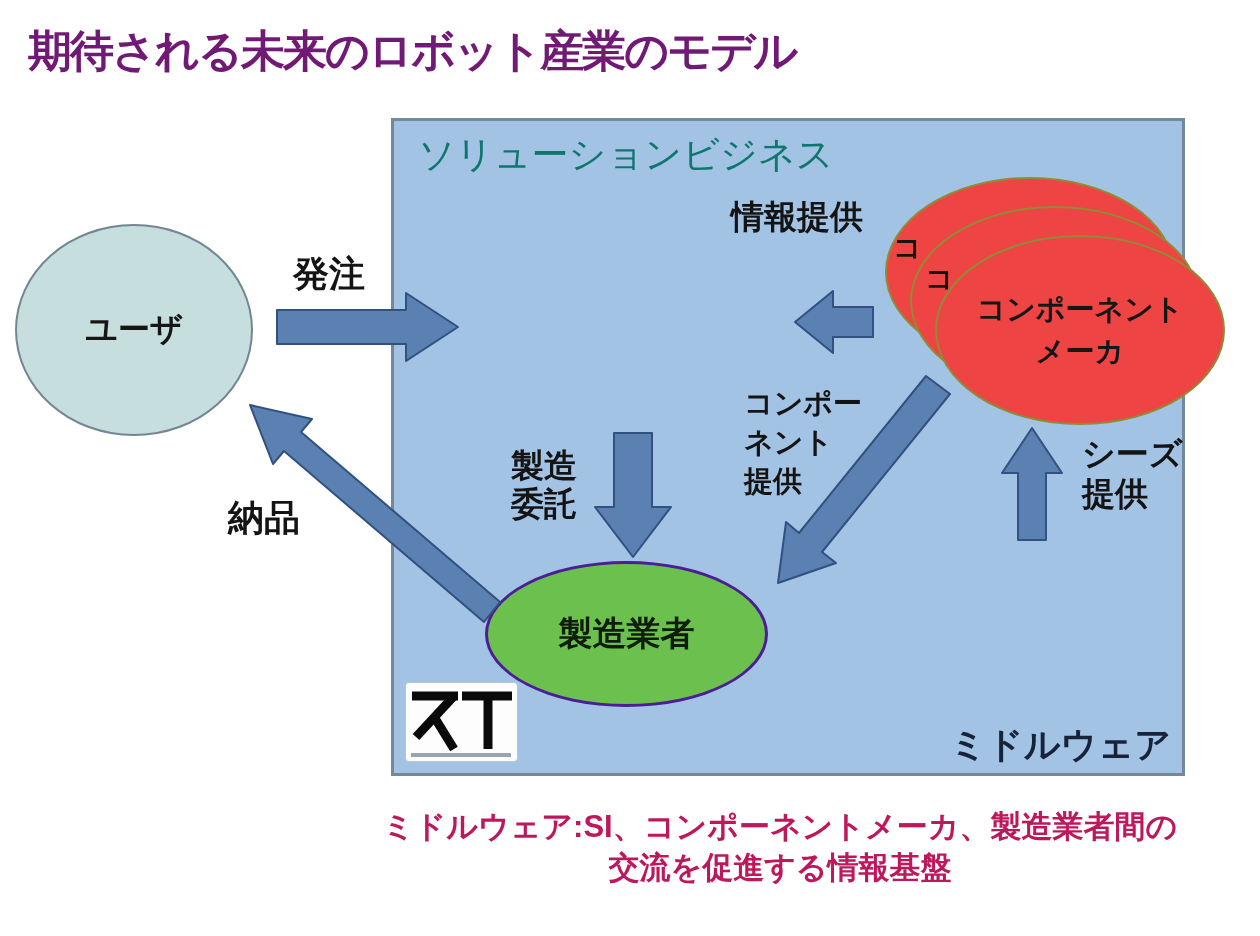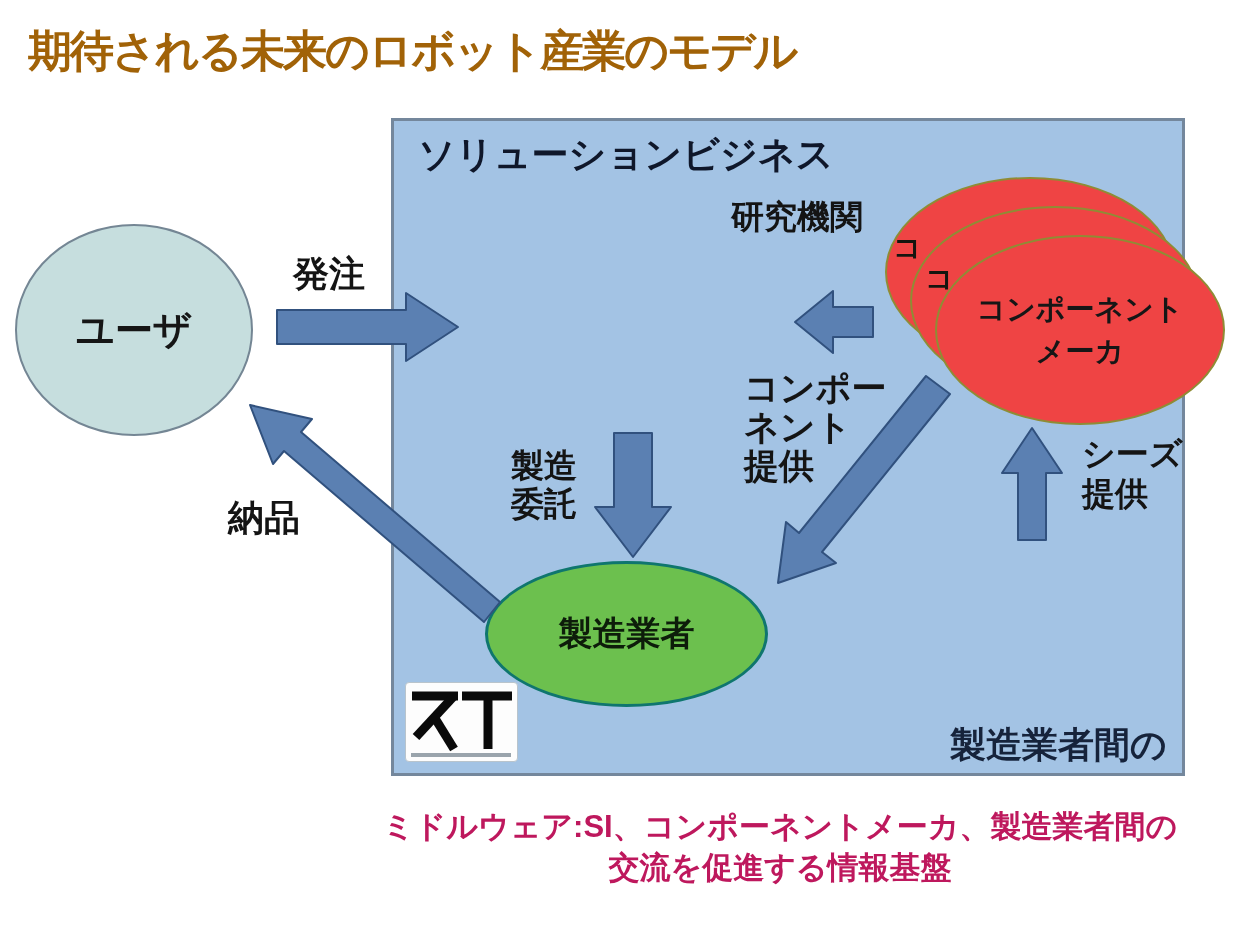--- a/index.html
+++ b/index.html
@@ -3,75 +3,75 @@
 <meta charset="utf-8">
 <style>
   html,body{margin:0;padding:0;background:#ffffff;}
   #canvas{
     position:relative;width:1260px;height:936px;background:#ffffff;overflow:hidden;
     font-family:"Liberation Sans",sans-serif;color:#161616;
   }
   .abs{position:absolute;}
   #page-title{
     left:28px;top:22px;font-size:44px;font-weight:bold;letter-spacing:-2px;
-    color:#a16207;white-space:nowrap;
+    color:#701a75;white-space:nowrap;
   }
   
   #solution-box{
     left:391px;top:118px;width:794px;height:658px;
     background:#a3c3e4;border:3px solid #74879c;box-sizing:border-box;
   }
   #solution-box-label{
-    left:418px;top:130px;font-size:37px;font-weight:bold;color:#0f172a;white-space:nowrap;
+    left:418px;top:130px;font-size:37px;font-weight:normal;color:#0f766e;white-space:nowrap;
   }
   #middleware-corner-label{
     left:950px;top:721px;font-size:36px;font-weight:bold;color:#16233b;white-space:nowrap;
   }
   
   .ellipse{
     border-radius:50%;box-sizing:border-box;display:flex;flex-direction:column;
     align-items:center;justify-content:center;text-align:center;font-weight:bold;
   }
   #user-ellipse{
     left:15px;top:224px;width:238px;height:212px;
-    background:#c6dede;border:2px solid #748694;font-size:38px;
+    background:#c6dede;border:2px solid #748694;font-size:32px;
   }
   #si-ellipse{
     left:464px;top:239px;width:322px;height:188px;
     background:#e6703a;border:3px solid #a14b1e;font-size:30px;line-height:37px;color:#1c1008;
   }
   .ym{
     width:290px;height:190px;background:#ef4444;border:2px solid #8f8c35;
     border-radius:50%;box-sizing:border-box;position:absolute;
   }
   #component-back1{left:885px;top:177px;}
   #component-back2{left:910px;top:206px;}
   #component-front{
     left:935px;top:235px;display:flex;flex-direction:column;align-items:center;
     justify-content:center;text-align:center;font-weight:bold;font-size:29px;line-height:42px;
   }
   .clipped-ko{font-size:28px;font-weight:bold;color:#15150f;line-height:28px;}
   #clipped-ko-1{left:893px;top:234px;}
   #clipped-ko-2{left:925px;top:265px;}
   #manufacturer-ellipse{
     left:485px;top:561px;width:283px;height:146px;
-    background:#6cc04e;border:3px solid #0f766e;font-size:34px;color:#0d1d0a;
+    background:#6cc04e;border:3px solid #4c1d95;font-size:34px;color:#0d1d0a;
   }
   #research-ellipse{
     left:928px;top:542px;width:220px;height:131px;
     background:#ffffff;border:2px solid #8a98a8;font-size:33px;
   }
   
   #arrow-layer{left:0;top:0;width:1260px;height:936px;pointer-events:none;}
   
   .arrow-label{font-weight:bold;color:#141414;white-space:nowrap;}
   #order-label{left:293px;top:250px;font-size:36px;}
   #delivery-label{left:228px;top:494px;font-size:36px;}
   #manufacture-label{left:511px;top:447px;font-size:33px;line-height:38px;}
-  #component-supply-label{left:744px;top:368px;font-size:35px;line-height:39px;}
+  #component-supply-label{left:744px;top:384px;font-size:29px;line-height:39px;}
   #information-label{left:731px;top:195px;font-size:33px;}
   #seeds-label{left:1082px;top:434px;font-size:33px;line-height:40px;}
   
   #rt-logo{
     left:405px;top:682px;width:113px;height:80px;background:#fdfdfd;
     border:1px solid #b9c4cc;border-radius:4px;box-sizing:border-box;
   }
   #rt-logo .sr{position:absolute;width:1px;height:1px;overflow:hidden;clip:rect(0 0 0 0);}
   
   #caption{
@@ -81,21 +81,21 @@
 </style>
 </head>
 <body>
 
 <div id="canvas">
 
   <div class="abs" id="page-title">期待される未来のロボット産業のモデル</div>
 
   <div class="abs" id="solution-box"></div>
   <div class="abs" id="solution-box-label">ソリューションビジネス</div>
-  <div class="abs" id="middleware-corner-label">製造業者間の</div>
+  <div class="abs" id="middleware-corner-label">ミドルウェア</div>
 
   <div class="ym" id="component-back1"></div>
   <div class="ym" id="component-back2"></div>
   <div class="ym" id="component-front">
     <div>コンポーネント</div>
     <div>メーカ</div>
   </div>
   <div class="abs clipped-ko" id="clipped-ko-1">コ</div>
   <div class="abs clipped-ko" id="clipped-ko-2">コ</div>
 
@@ -124,21 +124,21 @@
   <div class="abs arrow-label" id="delivery-label">納品</div>
   <div class="abs arrow-label" id="manufacture-label">
     <div>製造</div>
     <div>委託</div>
   </div>
   <div class="abs arrow-label" id="component-supply-label">
     <div>コンポー</div>
     <div>ネント</div>
     <div>提供</div>
   </div>
-  <div class="abs arrow-label" id="information-label">研究機関</div>
+  <div class="abs arrow-label" id="information-label">情報提供</div>
   <div class="abs arrow-label" id="seeds-label">
     <div>シーズ</div>
     <div>提供</div>
   </div>
 
   <div class="abs" id="rt-logo">
     <span class="sr">RT</span>
     <svg width="111" height="78" viewBox="0 0 111 78">
       <g stroke="#0a0a0a" stroke-width="9" fill="none">
         <path d="M6,13 H52"></path>

